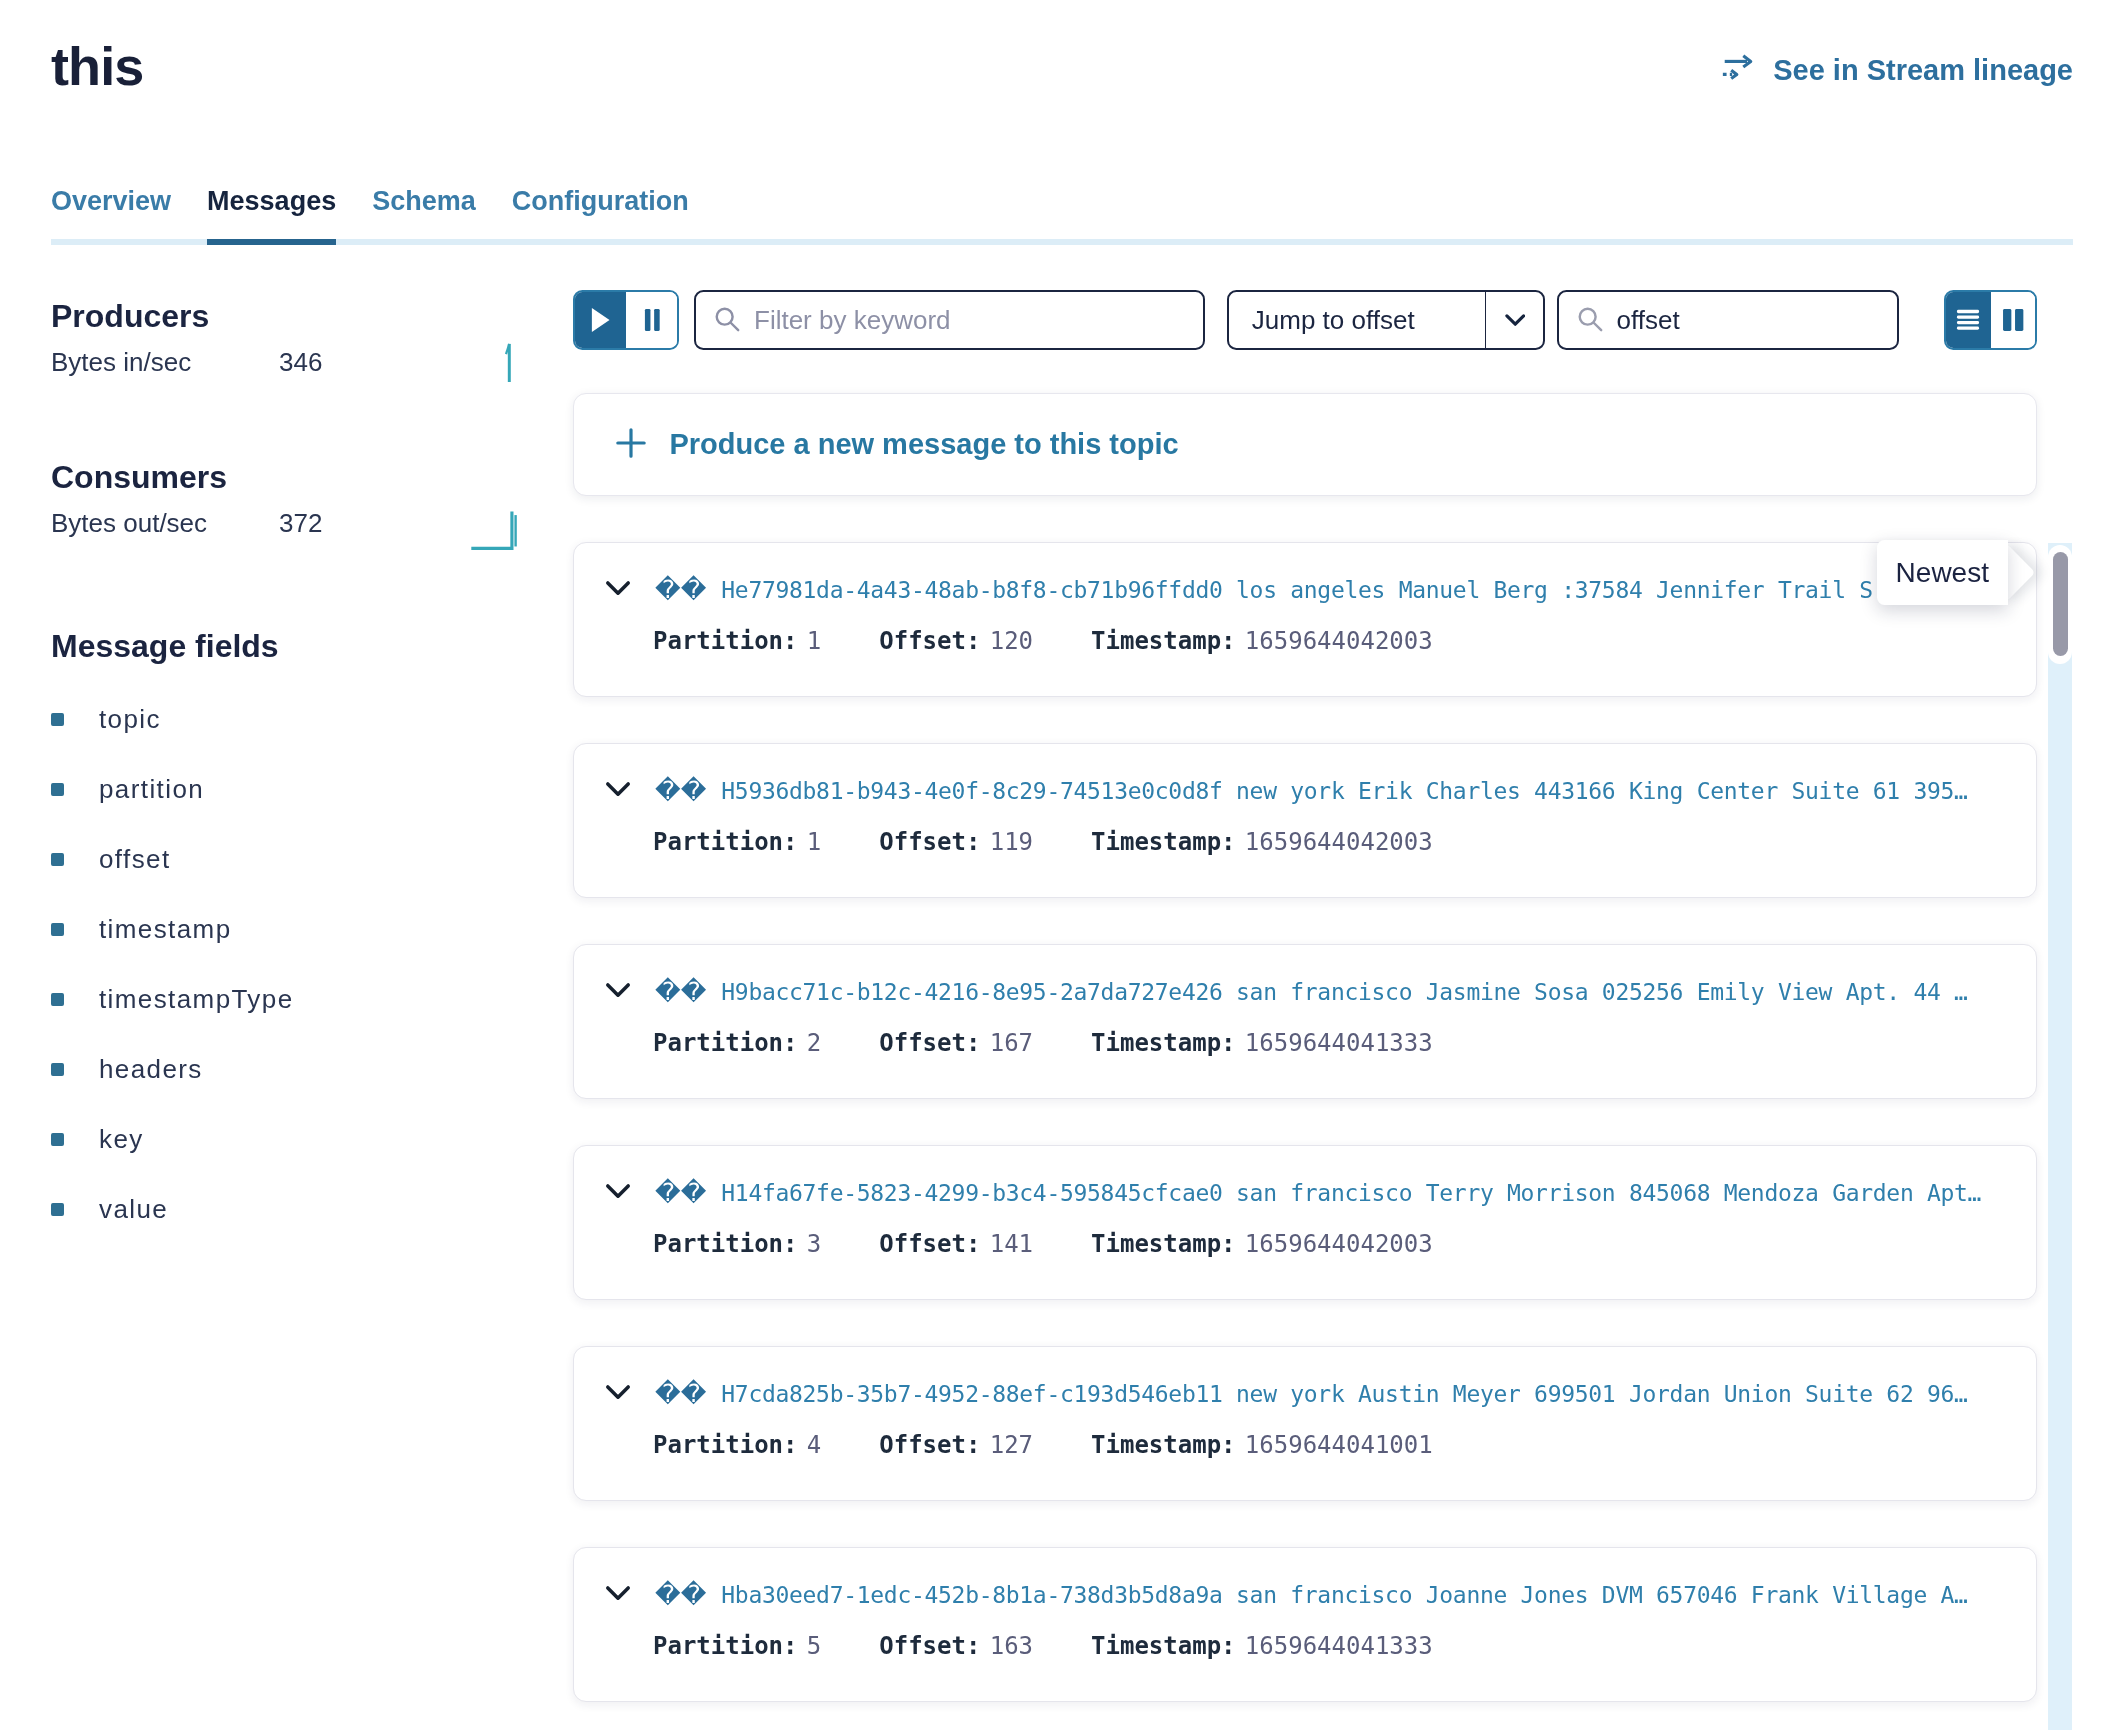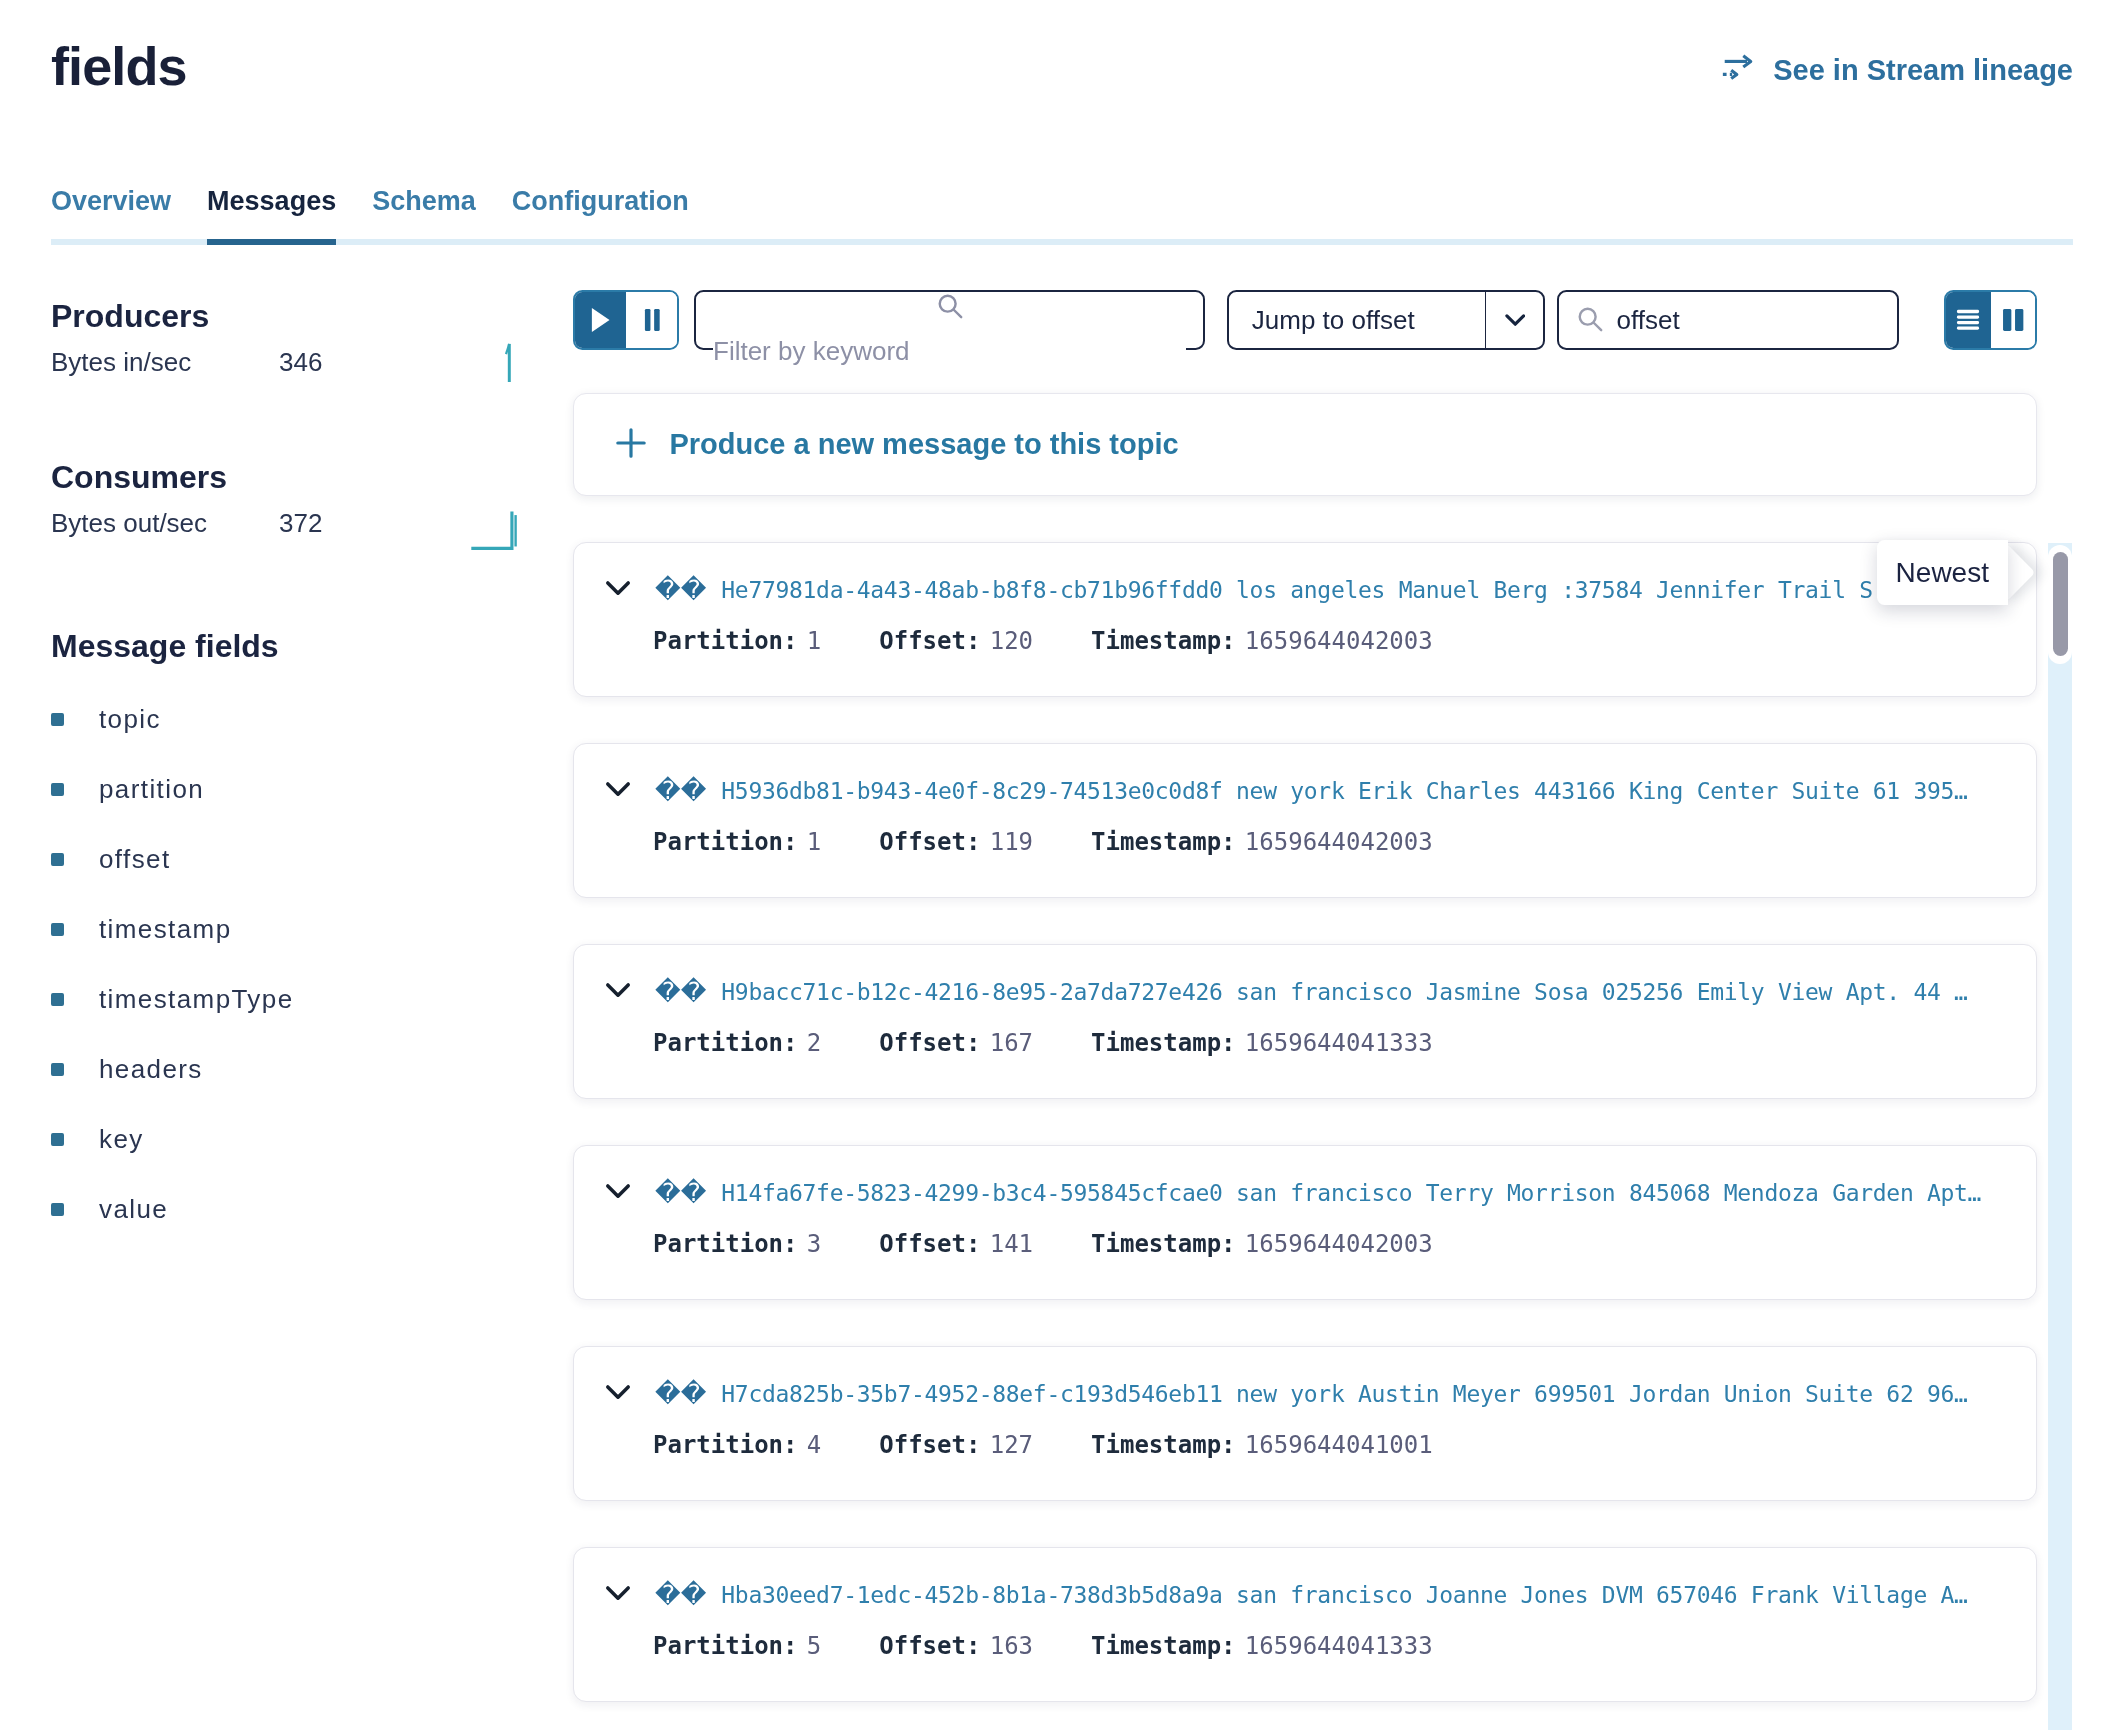--- a/index.html
+++ b/index.html
@@ -47,21 +47,21 @@
   
   .toolbar { display: flex; align-items: center; height: 60px; }
   .playgroup { display: flex; height: 60px; width: 106px; border: 2.8px solid #2B7BA8;
     border-radius: 9.3px; overflow: hidden; flex-shrink: 0; }
   .btn-play { width: 50%; background: #1F6492; display: flex; align-items: center;
     justify-content: center; cursor: pointer; }
   .btn-pause { width: 50%; background: #fff; display: flex; align-items: center;
     justify-content: center; cursor: pointer; border-left: 1.9px solid #fff; }
   .input-box { height: 60px; border: 2.3px solid #1B2540; border-radius: 9.3px;
     display: flex; align-items: center; background: #fff; }
-  .filter-box { width: 511px; margin-left: 15px; padding: 0 17px; gap: 13px; flex-direction: column; }
+  .filter-box { width: 511px; margin-left: 15px; padding: 0 17px; gap: 13px; }
   .filter-box input { border: none; outline: none; font-size: 26px; width: 100%;
     color: #1B2540; font-family: "Liberation Sans", sans-serif; }
   .filter-box input::placeholder { color: #8D90A6; }
   .jump-box { width: 318px; margin-left: 22.4px; padding: 0; cursor: pointer; }
   .jump-label { flex: 1; padding-left: 22.4px; font-size: 26px; color: #1B2540; }
   .jump-chevron { width: 58px; height: 100%; border-left: 1.9px solid #1B2540;
     display: flex; align-items: center; justify-content: center; }
   .offset-box { width: 342px; margin-left: 11.2px; padding: 0 17px; gap: 13px; }
   .offset-box input { border: none; outline: none; font-size: 26px; width: 100%;
     color: #1B2540; font-family: "Liberation Sans", sans-serif; }
@@ -113,21 +113,21 @@
     background: #fff; border-radius: 12px; }
   .scroll-thumb { position: absolute; top: 7.5px; left: 4.7px; width: 15px; height: 104px;
     background: #9899A8; border-radius: 7.5px; cursor: grab; }
 </style>
 </head>
 <body>
 
 <div class="page">
 
   <div class="hdr">
-    <div class="title">fields</div>
+    <div class="title">this</div>
     <a class="lineage">
       <span>
         <svg width="39" height="30" viewBox="0 0 42 32" fill="none">
           <path d="M4 10 H28" stroke="#2D6F9E" stroke-width="3.4"></path>
           <path d="M24 4 L32 10 L24 16" stroke="#2D6F9E" stroke-width="3.4" fill="none" stroke-linejoin="round"></path>
           <path d="M2 24 H12" stroke="#2D6F9E" stroke-width="3.4" stroke-dasharray="4 3.5"></path>
           <path d="M11 19.5 L17 24 L11 28.5" stroke="#2D6F9E" stroke-width="3.4" fill="none" stroke-linejoin="round"></path>
         </svg>
       </span>
       <span>See in Stream lineage</span>

